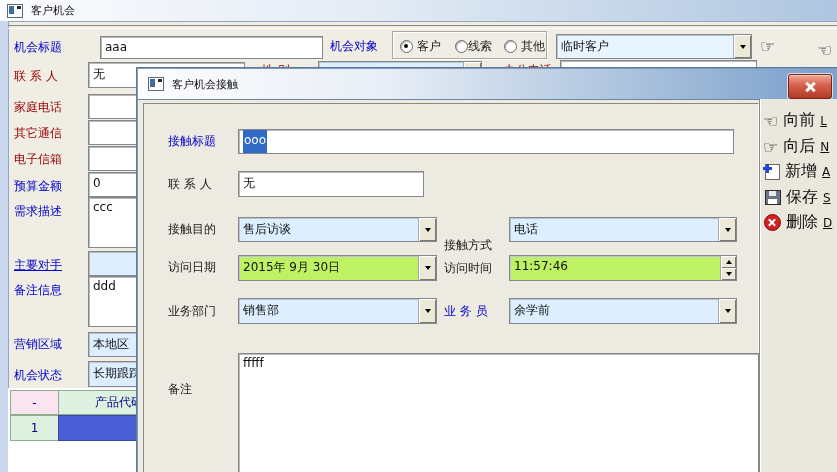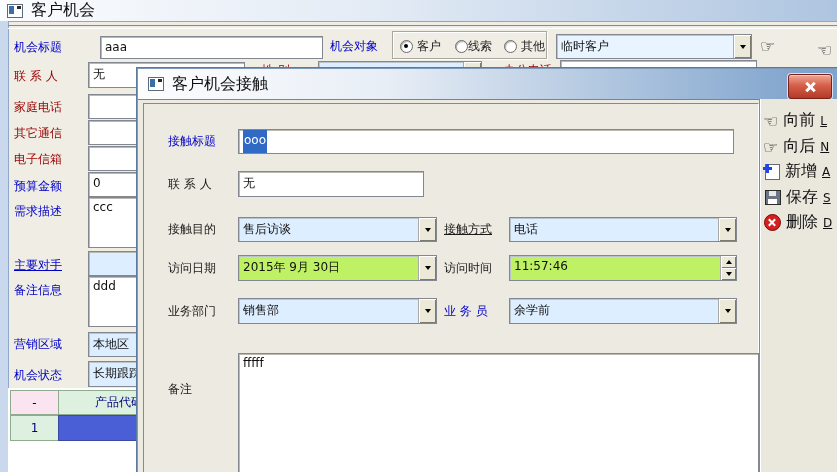--- a/index.html
+++ b/index.html
@@ -20,21 +20,21 @@
   .combo .val{flex:1;font-size:12px;padding:3px 2px 0 4px;white-space:pre;overflow:hidden;}
   .dd-btn{width:17px;background:#ECE9D8;border-left:1px solid #aaa;
     box-shadow:inset 1px 1px 0 #fff, inset -1px -1px 0 #7a7a72;
     display:flex;align-items:center;justify-content:center;}
   .arr{width:0;height:0;border-left:3px solid transparent;border-right:3px solid transparent;border-top:4px solid #000;}
   .titlebar{background:linear-gradient(90deg,#fbfcfe 0%,#e3ebf5 45%,#aec5e0 100%);
     border-bottom:1px solid #93a6bf;display:flex;align-items:center;}
   .win-icon{position:relative;width:14px;height:12px;background:#fff;border:1px solid #5a6a7a;display:inline-block;}
   .win-icon::before{content:"";position:absolute;left:1px;top:1px;width:5px;height:8px;background:#3A6EA5;}
   .win-icon::after{content:"";position:absolute;right:1px;top:1px;width:4px;height:3px;background:#2a2a2a;}
-  .title-text{margin-left:8px;color:#101010;font-size:16px;}
+  .title-text{margin-left:8px;color:#101010;font-size:11px;}
   .groupbox{border:1px solid #a8a8a0;box-shadow:1px 1px 0 #fff,inset 1px 1px 0 #fff;background:transparent;}
   .radio{width:11px;height:11px;border-radius:50%;background:#fff;border:1px solid #6a6a6a;
     box-shadow:inset 1px 1px 1px #b0b0b0;display:inline-block;position:relative;}
   .radio.sel::after{content:"";position:absolute;left:3px;top:3px;width:4px;height:4px;border-radius:50%;background:#000;}
   .hand{font-size:17px;line-height:16px;color:#1a1a1a;}
   .dialog{background:#EDEBE1;border:1px solid #7e98b8;box-shadow:0 0 0 1px #5a7aa0;}
   .dlg-titlebar{position:absolute;left:0;top:0;right:0;height:30px;
     background:linear-gradient(90deg,#fdfdfe 0%,#e8eef6 35%,#7fa3cc 95%);
     border-bottom:1px solid #6c86a6;display:flex;align-items:center;}
   .close-btn{position:absolute;width:42px;height:23px;border:1px solid #7d2017;border-radius:3px;
@@ -211,29 +211,29 @@
       <span class="inp-text">无</span>
     </div>
 
     <div class="lbl black abs" style="left:30px;top:153px;">接触目的</div>
     <div class="combo abs" style="left:100px;top:148px;width:197px;height:23px;">
       <span class="val">售后访谈</span>
       <span class="dd-btn">
           <span class="arr"></span>
         </span>
     </div>
-    <div class="lbl black abs" style="left:306px;top:153px;text-decoration:underline;">接触方式</div>
+    <div class="lbl black abs" style="left:306px;top:169px;">接触方式</div>
     <div class="combo abs" style="left:371px;top:148px;width:226px;height:23px;">
       <span class="val">电话</span>
       <span class="dd-btn">
           <span class="arr"></span>
         </span>
     </div>
 
-    <div class="lbl black abs" style="left:30px;top:192px;">访问日期</div>
+    <div class="lbl black abs" style="left:30px;top:192px;font-family:Liberation Mono, monospace;">访问日期</div>
     <div class="combo whitebg abs" style="left:100px;top:186px;width:197px;height:24px;">
       <span class="val">2015年 9月 30日</span>
       <span class="dd-btn">
           <span class="arr"></span>
         </span>
     </div>
     <div class="lbl black abs" style="left:306px;top:192px;">访问时间</div>
     <div class="combo whitebg abs" style="left:371px;top:186px;width:226px;height:24px;">
       <span class="val">11:57:46</span>
       <span class="spin-col">

